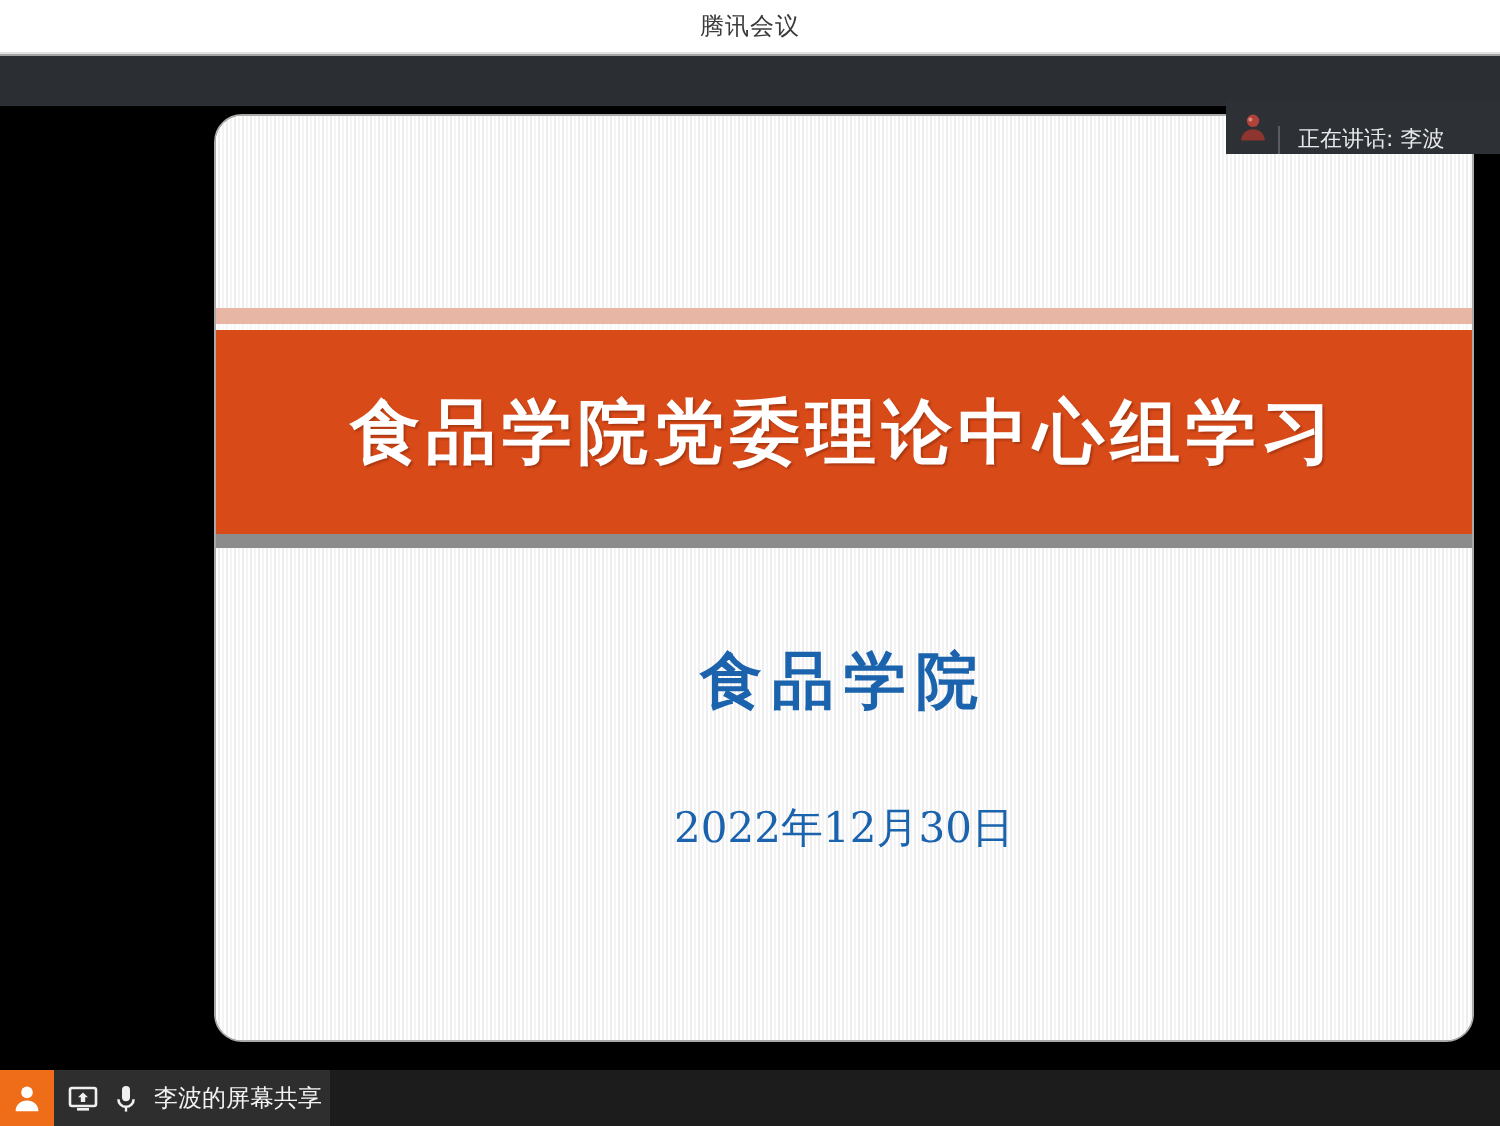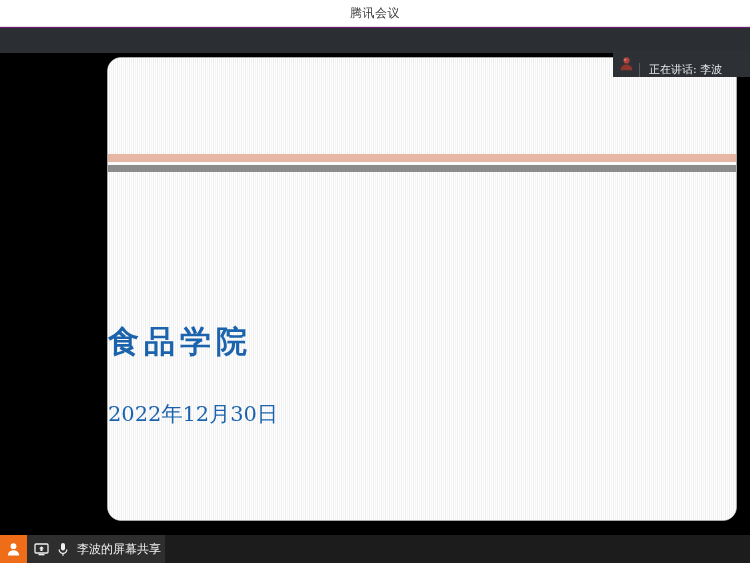--- a/index.html
+++ b/index.html
@@ -11,21 +11,21 @@
     width: 750px;
     height: 563px;
     overflow: hidden;
     font-family: "Liberation Sans", "DejaVu Sans", sans-serif;
   }
 
   #app {
     position: relative;
     width: 750px;
     height: 563px;
-    background: #701a75;
+    background: #a3a3a3;
     overflow: hidden;
   }
 
   
   .titlebar {
     position: absolute;
     left: 0; top: 0;
     width: 750px;
     height: 27px;
     background: #ffffff;
@@ -157,20 +157,21 @@
     height: 7px;
     background: #8c8c8c;
   }
 
   
   .subtitle-block {
     position: absolute;
     left: 0;
     top: 265px;
     width: 100%;
+    text-align: center;
   }
   .org-name {
     font-size: 31px;
     color: #1c63ad;
     font-weight: bold;
     letter-spacing: 5px;
     font-family: "DejaVu Serif", "Liberation Serif", serif;
     line-height: 1.2;
   }
   .date-line {
@@ -238,20 +239,23 @@
   <div class="topstrip"></div>
 
   <div class="stage"></div>
 
   <div class="slide">
     <div class="slide-paper"></div>
 
     <div class="banner-wrap">
       <div class="banner-top-pink"></div>
       <div class="banner-gap"></div>
+      <div class="banner-main">
+        <span class="banner-title">食品学院党委理论中心组学习</span>
+      </div>
       <div class="banner-bottom-gray"></div>
     </div>
 
     <div class="subtitle-block">
       <div class="org-name">食品学院</div>
       <div class="date-line">2022年12月30日</div>
     </div>
   </div>
 
   <div class="speaking-toast">

